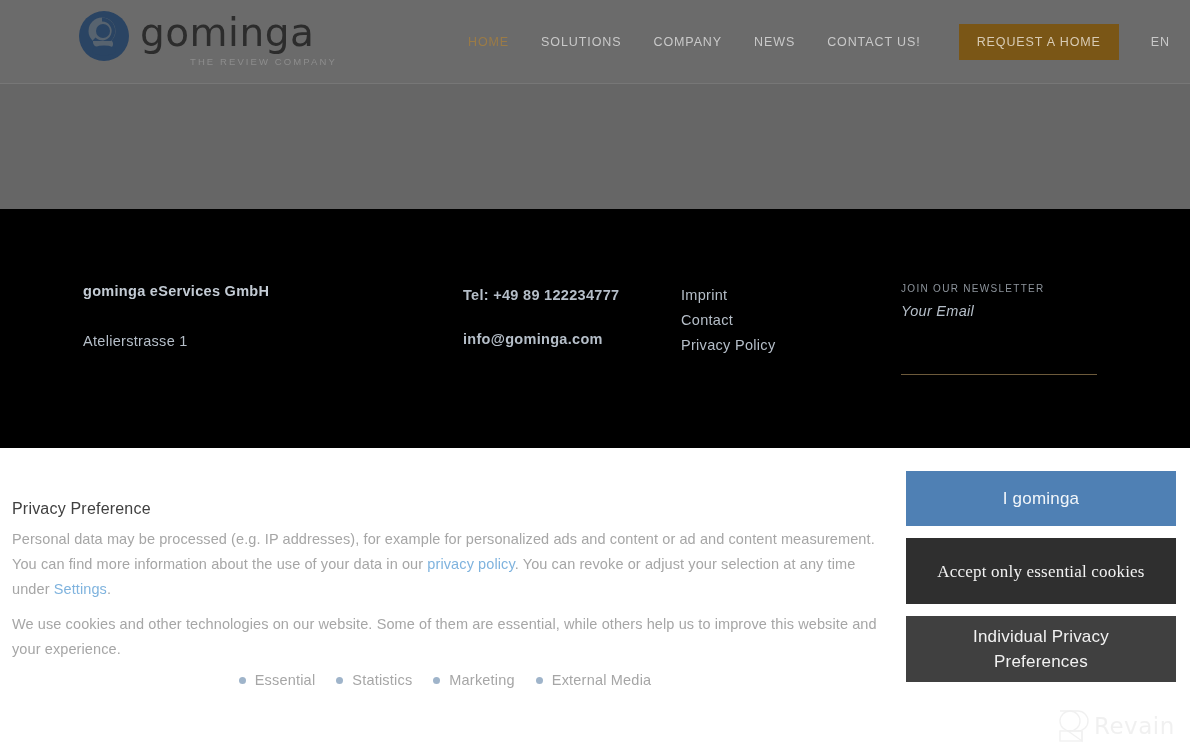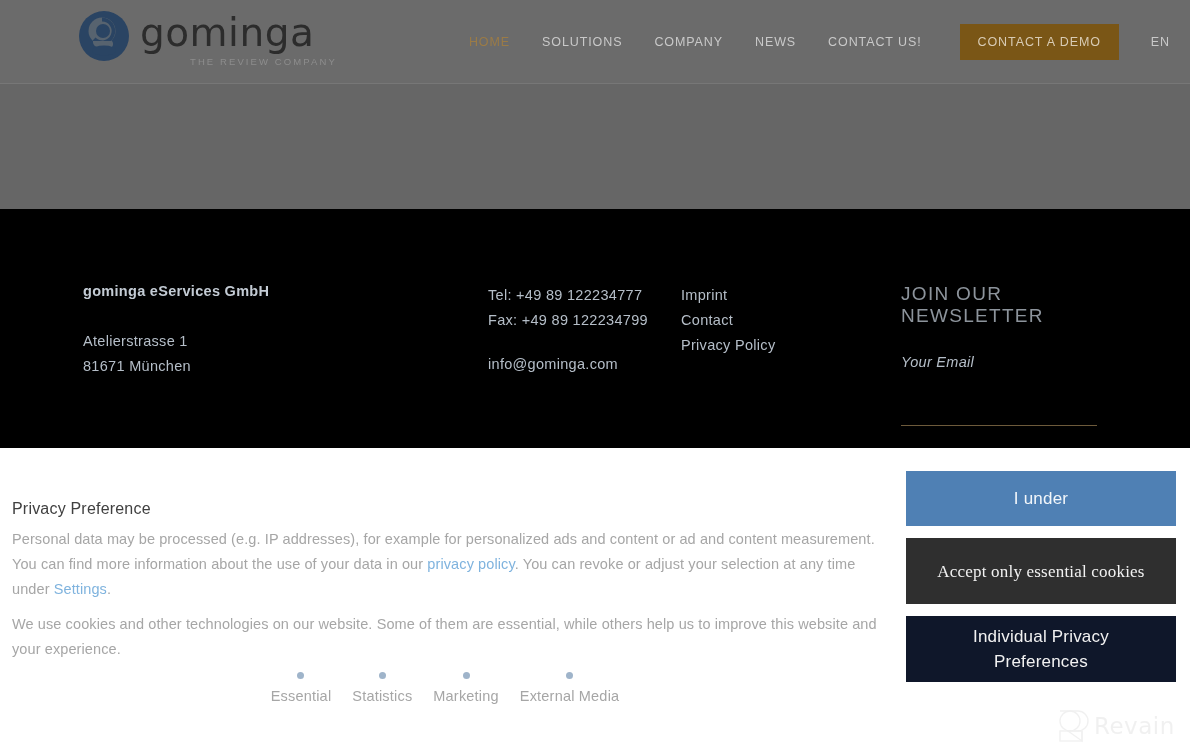--- a/index.html
+++ b/index.html
@@ -67,21 +67,21 @@
   .footer {
     position: absolute; top: 209px; left: 0;
     width: 1190px; height: 239px;
     background: #000000;
   }
   .footer-inner {
     position: absolute; top: 74px; left: 0; width: 1190px;
     display: flex;
   }
   .fcol-address { position: absolute; left: 83px; top: 0; width: 360px; }
-  .fcol-contact { position: absolute; left: 488px; top: 0; width: 210px; }
+  .fcol-contact { position: absolute; left: 463px; top: 0; width: 210px; font-weight: bold; }
   .fcol-links   { position: absolute; left: 681px; top: 0; width: 200px; }
   .fcol-news    { position: absolute; left: 901px; top: 0; width: 200px; }
 
   .f-company {
     font-size: 14.5px; font-weight: bold; color: #c3cbd4;
     letter-spacing: 0.3px; margin-bottom: 30px;
   }
   .f-line {
     font-size: 14.5px; color: #b5bec8;
     letter-spacing: 0.3px; line-height: 25px;
@@ -93,22 +93,22 @@
   .f-email {
     font-size: 14.5px; color: #b5bec8;
     letter-spacing: 0.3px; margin-top: 23px;
   }
   .f-link {
     font-size: 14.5px; color: #b5bec8;
     letter-spacing: 0.3px; line-height: 25px;
     cursor: pointer; display: block;
   }
   .news-title {
-    font-size: 19px; color: #8d949c;
-    letter-spacing: 1.3px; margin-bottom: 27px;
+    font-size: 10px; color: #8d949c;
+    letter-spacing: 1.3px; margin-bottom: 9px;
   }
   .news-label {
     font-size: 14.5px; color: #b5bec8; letter-spacing: 0.3px; font-style: italic;
   }
   .news-input {
     display: block; width: 196px; height: 44px;
     background: transparent; border: none;
     border-bottom: 1px solid #6d5a3b;
     color: #cdd3da; font-size: 14px;
     font-family: "Liberation Sans", sans-serif;
@@ -137,21 +137,21 @@
   .cookie-p {
     font-size: 14.5px; color: #a6a6a6;
     line-height: 25px; letter-spacing: 0.1px;
     margin-bottom: 10px;
   }
   .cookie-p a { color: #7fb3de; text-decoration: none; cursor: pointer; }
   .cookie-cats {
     display: flex; justify-content: center; align-items: center;
     gap: 21px; margin-top: 8px;
   }
-  .cat { display: flex; align-items: center; gap: 9px; flex-direction: column; }
+  .cat { display: flex; align-items: center; gap: 9px; }
   .cat-dot {
     width: 7px; height: 7px; border-radius: 50%;
     background: #9fb4ca; display: inline-block;
   }
   .cat-label {
     font-size: 14.5px; color: #a6a6a6; letter-spacing: 0.2px;
   }
 
   .cookie-right {
     position: absolute; left: 906px; top: 23px; width: 270px;
@@ -167,21 +167,21 @@
     background: #4f80b4; color: #f2f6fa;
     margin-bottom: 12px;
   }
   .btn-essential {
     width: 270px; height: 66px;
     background: #2f2f2f; color: #f2f2f2;
     margin-bottom: 12px; padding: 16px 20px; font-family: Liberation Serif, serif;
   }
   .btn-individual {
     width: 270px; height: 66px;
-    background: #0f172a; color: #f2f2f2;
+    background: #404040; color: #f2f2f2;
     padding: 0 20px;
   }
 
   
   .watermark {
     position: absolute; left: 1056px; top: 704px;
     width: 132px; height: 44px;
     opacity: 0.5; pointer-events: none;
     display: flex; align-items: center; gap: 4px;
   }
@@ -212,39 +212,37 @@
         <div class="logo-tag">THE REVIEW COMPANY</div>
       </div>
     </div>
 
     <div class="nav">
       <div class="nav-item active">HOME</div>
       <div class="nav-item">SOLUTIONS</div>
       <div class="nav-item">COMPANY</div>
       <div class="nav-item">NEWS</div>
       <div class="nav-item">CONTACT US!</div>
-      <div class="nav-cta">CONTACT A DEMO</div>
+      <div class="nav-cta">REQUEST A HOME</div>
       <div class="nav-lang">EN</div>
     </div>
   </div>
 
   <div class="hero"></div>
 
   <div class="footer">
     <div class="footer-inner">
 
       <div class="fcol-address">
         <div class="f-company">gominga eServices GmbH</div>
         <div class="f-line">Atelierstrasse 1</div>
-        <div class="f-line">81671 München</div>
       </div>
 
       <div class="fcol-contact">
         <div class="f-contact-line">Tel: +49 89 122234777</div>
-        <div class="f-contact-line">Fax: +49 89 122234799</div>
         <div class="f-email">info@gominga.com</div>
       </div>
 
       <div class="fcol-links">
         <span class="f-link">Imprint</span>
         <span class="f-link">Contact</span>
         <span class="f-link">Privacy Policy</span>
       </div>
 
       <div class="fcol-news">
@@ -278,21 +276,21 @@
           <span class="cat-label">Marketing</span>
         </div>
         <div class="cat">
           <span class="cat-dot"></span>
           <span class="cat-label">External Media</span>
         </div>
       </div>
     </div>
 
     <div class="cookie-right">
-      <div class="btn btn-accept">I under</div>
+      <div class="btn btn-accept">I gominga</div>
       <div class="btn btn-essential">Accept only essential cookies</div>
       <div class="btn btn-individual">Individual Privacy Preferences</div>
     </div>
 
   </div>
 
   <div class="watermark">
     <svg width="34" height="38" viewBox="0 0 34 38">
       <path d="M4 4 L22 4 A10 10 0 0 1 22 24 L12 24 L26 34 L26 24" fill="none" stroke="#e3e3e3" stroke-width="1.4"></path>
       <circle cx="14" cy="14" r="10" fill="none" stroke="#e3e3e3" stroke-width="1.4"></circle>

